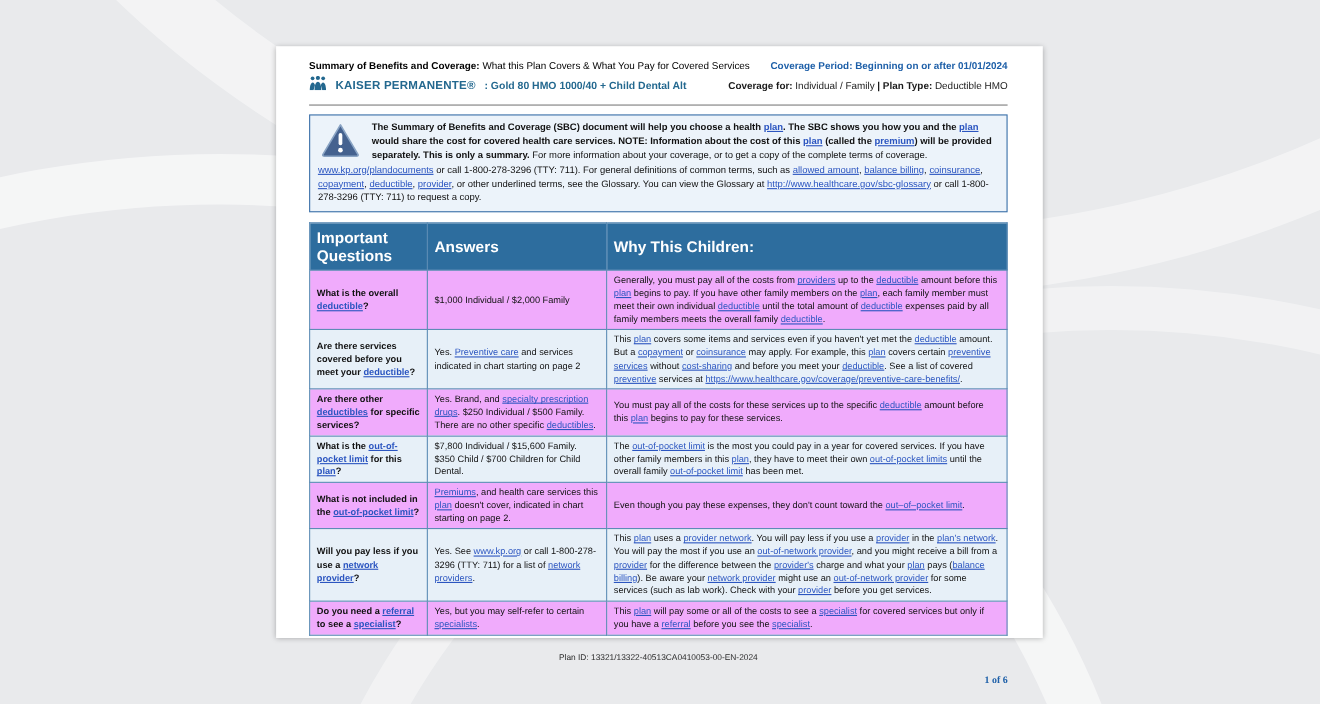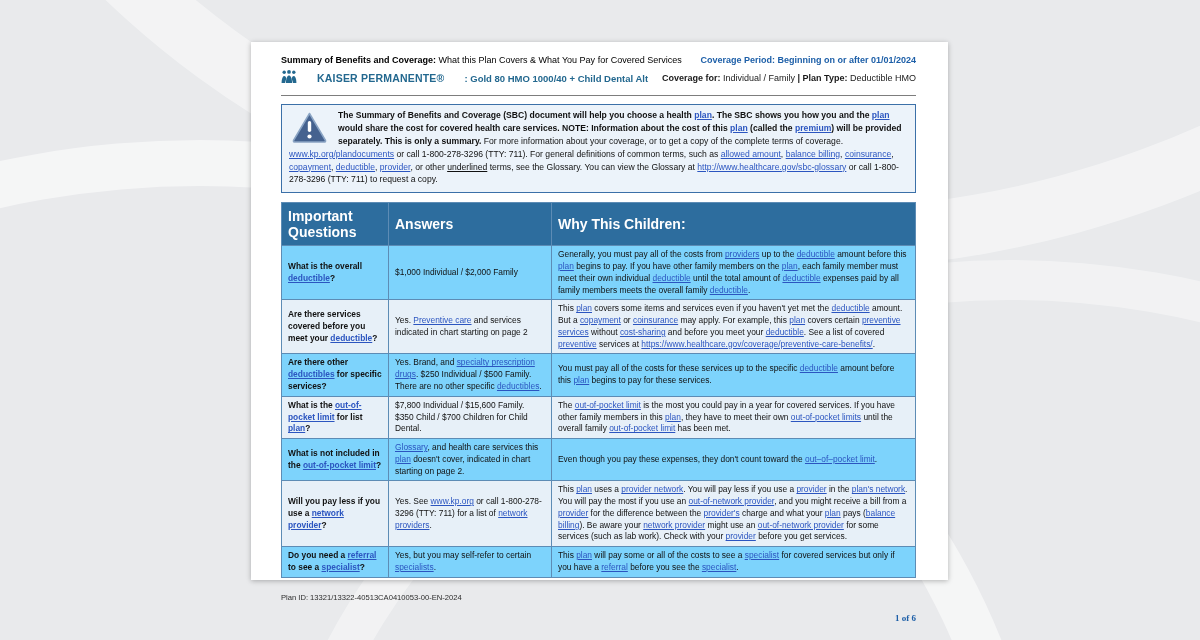--- a/index.html
+++ b/index.html
@@ -21,59 +21,59 @@
     background:#fff; box-shadow:0 1px 5px rgba(0,0,0,0.28);
     padding:13px 32px 0 30px;
   }
 
   
   .hdr-row { display:flex; justify-content:space-between; align-items:baseline; }
   .hdr-title { font-size:9px; color:#000; }
   .hdr-title .b { font-weight:bold; }
   .hdr-period { font-size:9px; font-weight:bold; color:var(--blue-text); text-align:right; }
   .hdr-row2 { margin-top:4px; display:flex; justify-content:space-between; align-items:center; }
-  .brand-wrap { display:flex; align-items:center; gap:20px; }
+  .brand-wrap { display:flex; align-items:center; gap:8px; }
   .brand-name { font-size:10.5px; font-weight:bold; color:var(--brand); letter-spacing:0.2px; }
   .brand-plan { font-size:9.5px; font-weight:bold; color:var(--brand); }
   .coverage-for { font-size:9px; color:#1a1a1a; text-align:right; }
   .hdr-rule { border:none; border-top:1.2px solid #7d7d7d; margin-top:8px; }
 
   
   .notice {
     margin-top:8px; border:1.6px solid var(--border-blue); background:#ecf3fa;
     padding:4px 8px 6px 7px; font-size:8.6px; line-height:1.5; color:#111;
   }
   .warn-icon { float:left; width:35px; height:31px; margin:3px 11px 3px 3px; }
   .b { font-weight:bold; }
-  .u { text-decoration:underline; }
+  .u { }
   a.lnk { color:var(--link); text-decoration:underline; cursor:pointer; }
 
   
   table.qtable { margin-top:9px; width:100%; border-collapse:collapse; border:1.6px solid var(--header-bg); table-layout:fixed; }
   .qtable th {
     background:var(--header-bg); color:#fff; font-size:14px; font-weight:bold;
     text-align:left; padding:5px 6px; border:1px solid #5d8cb5;
   }
   .qtable td {
     border:1px solid #5d8cb5; font-size:8.4px; line-height:1.4;
-    padding:3px 6px; vertical-align:middle; background:#7dd3fc;
+    padding:3px 6px; vertical-align:middle; background:#f0abfc;
   }
   .qtable col.c1 { width:107px; } .qtable col.c2 { width:163px; }
   .qtable tbody tr:nth-child(even) td { background:var(--shaded); }
   .qtable td.q-cell { font-weight:bold;margin-left:36px; }
   .qtable tbody tr:nth-child(1) { height:53px; }
   .qtable tbody tr:nth-child(2) { height:53px; }
   .qtable tbody tr:nth-child(3) { height:42px; }
   .qtable tbody tr:nth-child(4) { height:38px; }
   .qtable tbody tr:nth-child(5) { height:34px; }
   .qtable tbody tr:nth-child(6) { height:62px; }
   .qtable tbody tr:nth-child(7) { height:27px; }
 
   
-  .plan-id { margin-top:15px; text-align:left; font-size:7.6px; color:#2b2b2b; }
+  .plan-id { margin-top:15px; text-align:center; font-size:7.6px; color:#2b2b2b; }
   .page-num { margin-top:11px; text-align:right; font-size:9px; font-weight:bold; color:var(--blue-text);font-family:Liberation Serif, serif; }
 </style>
 </head>
 <body>
 
 <div class="arc arc1"></div>
 <div class="arc arc2"></div>
 <div class="arc arc3"></div>
 
 <div class="page">
@@ -139,27 +139,27 @@
           <td class="q-cell"><span class="b">Are there services covered before you meet your </span><a class="lnk b" href="#">deductible</a><span class="b">?</span></td>
           <td class="a-cell"><span>Yes. </span><a class="lnk" href="#">Preventive care</a><span> and services indicated in chart starting on page 2</span></td>
           <td class="w-cell"><span>This </span><a class="lnk" href="#">plan</a><span> covers some items and services even if you haven't yet met the </span><a class="lnk" href="#">deductible</a><span> amount. But a </span><a class="lnk" href="#">copayment</a><span> or </span><a class="lnk" href="#">coinsurance</a><span> may apply. For example, this </span><a class="lnk" href="#">plan</a><span> covers certain </span><a class="lnk" href="#">preventive services</a><span> without </span><a class="lnk" href="#">cost-sharing</a><span> and before you meet your </span><a class="lnk" href="#">deductible</a><span>. See a list of covered </span><a class="lnk" href="#">preventive</a><span> services at </span><a class="lnk" href="#">https://www.healthcare.gov/coverage/preventive-care-benefits/</a><span>.</span></td>
         </tr>
         <tr>
           <td class="q-cell"><span class="b">Are there other </span><a class="lnk b" href="#">deductibles</a><span class="b"> for specific services?</span></td>
           <td class="a-cell"><span>Yes. Brand, and </span><a class="lnk" href="#">specialty prescription drugs</a><span>. $250 Individual / $500 Family. There are no other specific </span><a class="lnk" href="#">deductibles</a><span>.</span></td>
           <td class="w-cell"><span>You must pay all of the costs for these services up to the specific </span><a class="lnk" href="#">deductible</a><span> amount before this </span><a class="lnk" href="#">plan</a><span> begins to pay for these services.</span></td>
         </tr>
         <tr>
-          <td class="q-cell"><span class="b">What is the </span><a class="lnk b" href="#">out-of-pocket limit</a><span class="b"> for list </span><a class="lnk b" href="#">plan</a><span class="b">?</span></td>
+          <td class="q-cell"><span class="b">What is the </span><a class="lnk b" href="#">out-of-pocket limit</a><span class="b"> for this </span><a class="lnk b" href="#">plan</a><span class="b">?</span></td>
           <td class="a-cell"><span>$7,800 Individual / $15,600 Family. $350 Child / $700 Children for Child Dental.</span></td>
           <td class="w-cell"><span>The </span><a class="lnk" href="#">out-of-pocket limit</a><span> is the most you could pay in a year for covered services. If you have other family members in this </span><a class="lnk" href="#">plan</a><span>, they have to meet their own </span><a class="lnk" href="#">out-of-pocket limits</a><span> until the overall family </span><a class="lnk" href="#">out-of-pocket limit</a><span> has been met.</span></td>
         </tr>
         <tr>
           <td class="q-cell"><span class="b">What is not included in the </span><a class="lnk b" href="#">out-of-pocket limit</a><span class="b">?</span></td>
-          <td class="a-cell"><a class="lnk" href="#">Glossary</a><span>, and health care services this </span><a class="lnk" href="#">plan</a><span> doesn't cover, indicated in chart starting on page 2.</span></td>
+          <td class="a-cell"><a class="lnk" href="#">Premiums</a><span>, and health care services this </span><a class="lnk" href="#">plan</a><span> doesn't cover, indicated in chart starting on page 2.</span></td>
           <td class="w-cell"><span>Even though you pay these expenses, they don't count toward the </span><a class="lnk" href="#">out–of–pocket limit</a><span>.</span></td>
         </tr>
         <tr>
           <td class="q-cell"><span class="b">Will you pay less if you use a </span><a class="lnk b" href="#">network provider</a><span class="b">?</span></td>
           <td class="a-cell"><span>Yes. See </span><a class="lnk" href="#">www.kp.org</a><span> or call 1-800-278-3296 (TTY: 711) for a list of </span><a class="lnk" href="#">network providers</a><span>.</span></td>
           <td class="w-cell"><span>This </span><a class="lnk" href="#">plan</a><span> uses a </span><a class="lnk" href="#">provider network</a><span>. You will pay less if you use a </span><a class="lnk" href="#">provider</a><span> in the </span><a class="lnk" href="#">plan's network</a><span>. You will pay the most if you use an </span><a class="lnk" href="#">out-of-network provider</a><span>, and you might receive a bill from a </span><a class="lnk" href="#">provider</a><span> for the difference between the </span><a class="lnk" href="#">provider's</a><span> charge and what your </span><a class="lnk" href="#">plan</a><span> pays (</span><a class="lnk" href="#">balance billing</a><span>). Be aware your </span><a class="lnk" href="#">network provider</a><span> might use an </span><a class="lnk" href="#">out-of-network provider</a><span> for some services (such as lab work). Check with your </span><a class="lnk" href="#">provider</a><span> before you get services.</span></td>
         </tr>
         <tr>
           <td class="q-cell"><span class="b">Do you need a </span><a class="lnk b" href="#">referral</a><span class="b"> to see a </span><a class="lnk b" href="#">specialist</a><span class="b">?</span></td>
           <td class="a-cell"><span>Yes, but you may self-refer to certain </span><a class="lnk" href="#">specialists</a><span>.</span></td>

